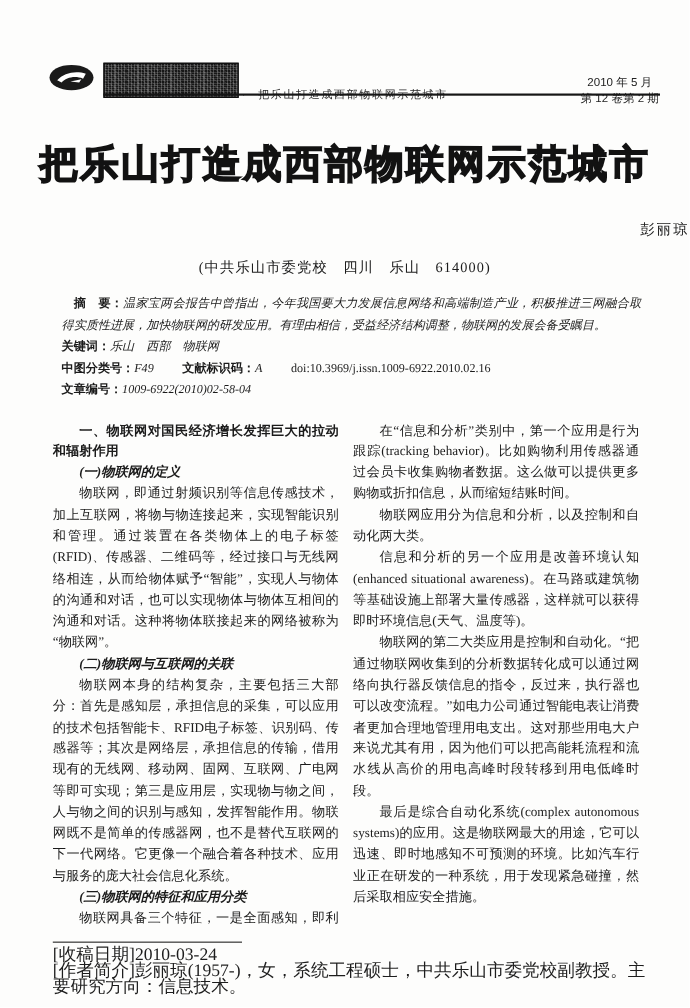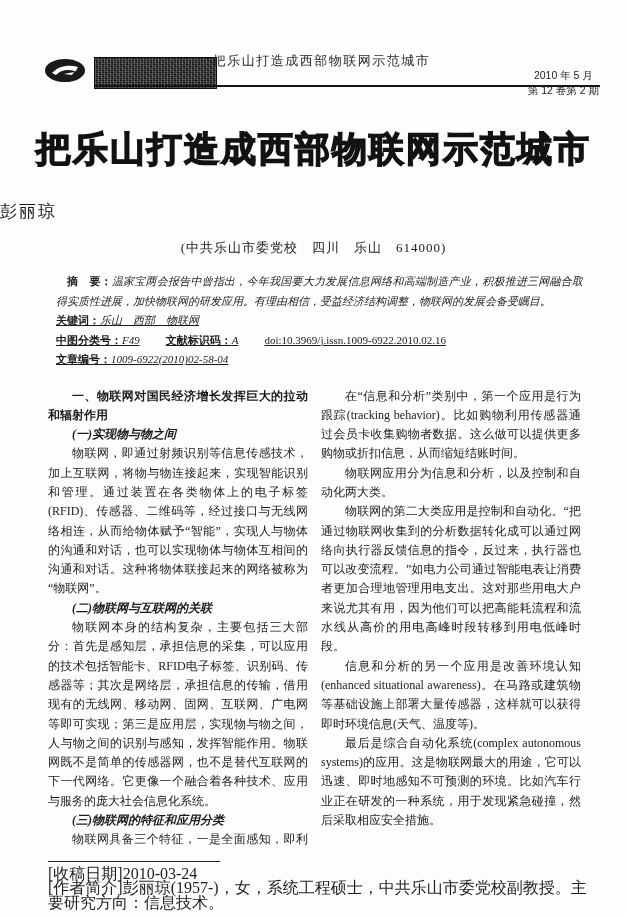--- a/index.html
+++ b/index.html
@@ -14,49 +14,49 @@
   .masthead{
     position:absolute;left:94px;top:57px;width:121px;height:30px;
     background:
       repeating-linear-gradient(90deg, rgba(255,255,255,.22) 0 1px, transparent 1px 3px),
       repeating-linear-gradient(0deg, rgba(255,255,255,.14) 0 1px, transparent 1px 2px),
       repeating-linear-gradient(37deg, rgba(255,255,255,.10) 0 1px, transparent 1px 4px),
       #171717;
     border:1px solid #0d0d0d;
   }
   .running{
-    position:absolute;left:0;right:0;top:52px;text-align:center;
-    font-size:13px;letter-spacing:1.5px;color:#2a2a2a;
+    position:absolute;left:0;right:0;top:79px;text-align:center;
+    font-size:10px;letter-spacing:1.5px;color:#2a2a2a;
     font-family:"Liberation Sans","DejaVu Sans",sans-serif;
   }
   .running .bullet{margin-right:10px;}
   .issue-box{
     position:absolute;right:28px;top:68px;text-align:center;
     font-size:10.5px;line-height:15px;color:#222;
     font-family:"Liberation Sans","DejaVu Sans",sans-serif;
   }
   .header-rule{position:absolute;left:94px;right:27px;top:85px;border-top:2px solid #161616;}
   
   .title{
     text-align:center;margin:34px 20px 0 20px;
     font-family:"Liberation Sans","DejaVu Sans",sans-serif;
     font-weight:bold;font-size:35px;letter-spacing:2px;color:#121212;
     -webkit-text-stroke:1.4px #121212;
   }
-  .author{text-align:left;margin-top:27px;font-size:17px;letter-spacing:2px;}
+  .author{text-align:right;margin-top:27px;font-size:13px;letter-spacing:2px;}
   .affiliation{text-align:center;margin-top:16px;font-size:13px;letter-spacing:1px;}
   
   .meta{margin:15px 44px 0 56px;font-size:11px;line-height:19.5px;}
   .meta .lbl{
     font-weight:bold;font-style:normal;
     font-family:"Liberation Sans","DejaVu Sans",sans-serif;
   }
   .meta .val{font-style:italic;}
   .abstract-p{margin:0;text-indent:1em;text-align:justify;}
-  .meta .line{margin:0;text-decoration:underline;}
+  .meta .line{margin:0;}
   .meta .gap{display:inline-block;width:26px;}
   .meta .doi{font-style:normal;}
   
   .columns{
     display:flex;gap:13px;margin:17px 46px 11px 48px;height:463px;overflow:hidden;
     font-size:12px;line-height:19.3px;text-align:justify;
   }
   .col{flex:1;min-width:0;}
   .h1{
     font-weight:bold;font-size:12px;margin:0;text-indent:2em;line-height:inherit;
@@ -104,32 +104,32 @@
   <section class="meta">
     <p class="abstract-p"><span class="lbl">摘　要：</span><span class="val">温家宝两会报告中曾指出，今年我国要大力发展信息网络和高端制造产业，积极推进三网融合取得实质性进展，加快物联网的研发应用。有理由相信，受益经济结构调整，物联网的发展会备受瞩目。</span></p>
     <p class="line"><span class="lbl">关键词：</span><span class="val">乐山　西部　物联网</span></p>
     <p class="line"><span class="lbl">中图分类号：</span><span class="val">F49</span><span class="gap"></span><span class="lbl">文献标识码：</span><span class="val">A</span><span class="gap"></span><span class="doi">doi:10.3969/j.issn.1009-6922.2010.02.16</span></p>
     <p class="line"><span class="lbl">文章编号：</span><span class="val">1009-6922(2010)02-58-04</span></p>
   </section>
 
   <div class="columns">
     <div class="col">
       <h3 class="h1">一、物联网对国民经济增长发挥巨大的拉动和辐射作用</h3>
-      <h4 class="sub">(一)实现物与物之间</h4>
+      <h4 class="sub">(一)物联网的定义</h4>
       <p class="para">物联网，即通过射频识别等信息传感技术，加上互联网，将物与物连接起来，实现智能识别和管理。通过装置在各类物体上的电子标签(RFID)、传感器、二维码等，经过接口与无线网络相连，从而给物体赋予“智能”，实现人与物体的沟通和对话，也可以实现物体与物体互相间的沟通和对话。这种将物体联接起来的网络被称为“物联网”。</p>
       <h4 class="sub">(二)物联网与互联网的关联</h4>
       <p class="para">物联网本身的结构复杂，主要包括三大部分：首先是感知层，承担信息的采集，可以应用的技术包括智能卡、RFID电子标签、识别码、传感器等；其次是网络层，承担信息的传输，借用现有的无线网、移动网、固网、互联网、广电网等即可实现；第三是应用层，实现物与物之间，人与物之间的识别与感知，发挥智能作用。物联网既不是简单的传感器网，也不是替代互联网的下一代网络。它更像一个融合着各种技术、应用与服务的庞大社会信息化系统。</p>
       <h4 class="sub">(三)物联网的特征和应用分类</h4>
       <p class="para">物联网具备三个特征，一是全面感知，即利用RFID，传感器、二维码等随时随地获取物体的信息；二是可靠传递，通过各种电信网络与互联网的融合，将物体</p>
     </div>
     <div class="col">
       <p class="para">在“信息和分析”类别中，第一个应用是行为跟踪(tracking behavior)。比如购物利用传感器通过会员卡收集购物者数据。这么做可以提供更多购物或折扣信息，从而缩短结账时间。</p>
       <p class="para">物联网应用分为信息和分析，以及控制和自动化两大类。</p>
+      <p class="para">信息和分析的另一个应用是改善环境认知(enhanced situational awareness)。在马路或建筑物等基础设施上部署大量传感器，这样就可以获得即时环境信息(天气、温度等)。</p>
       <p class="para">物联网的第二大类应用是控制和自动化。“把通过物联网收集到的分析数据转化成可以通过网络向执行器反馈信息的指令，反过来，执行器也可以改变流程。”如电力公司通过智能电表让消费者更加合理地管理用电支出。这对那些用电大户来说尤其有用，因为他们可以把高能耗流程和流水线从高价的用电高峰时段转移到用电低峰时段。</p>
-      <p class="para">信息和分析的另一个应用是改善环境认知(enhanced situational awareness)。在马路或建筑物等基础设施上部署大量传感器，这样就可以获得即时环境信息(天气、温度等)。</p>
       <p class="para">最后是综合自动化系统(complex autonomous systems)的应用。这是物联网最大的用途，它可以迅速、即时地感知不可预测的环境。比如汽车行业正在研发的一种系统，用于发现紧急碰撞，然后采取相应安全措施。</p>
     </div>
   </div>
 
   <div class="footnote">
     <div class="footnote-rule"></div>
     <div>[收稿日期]2010-03-24</div>
     <div>[作者简介]彭丽琼(1957-)，女，系统工程硕士，中共乐山市委党校副教授。主要研究方向：信息技术。</div>
   </div>
 

